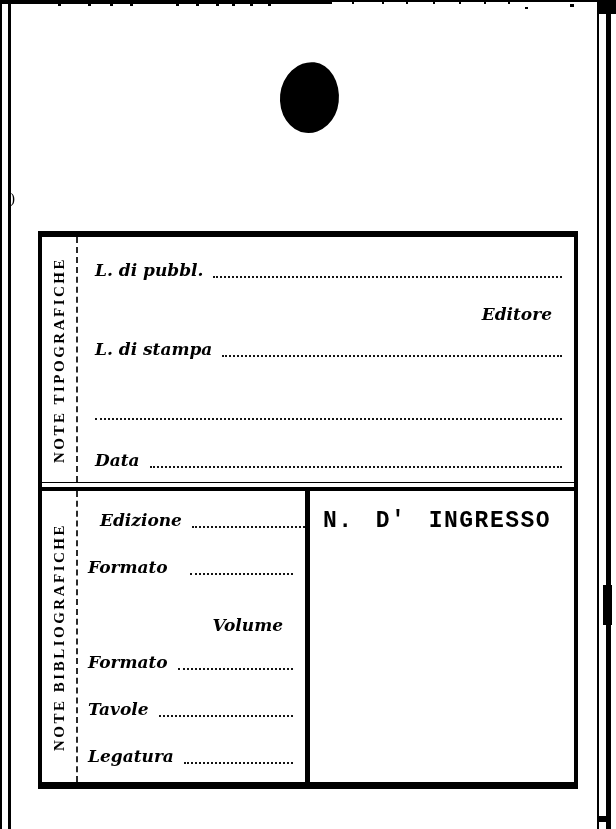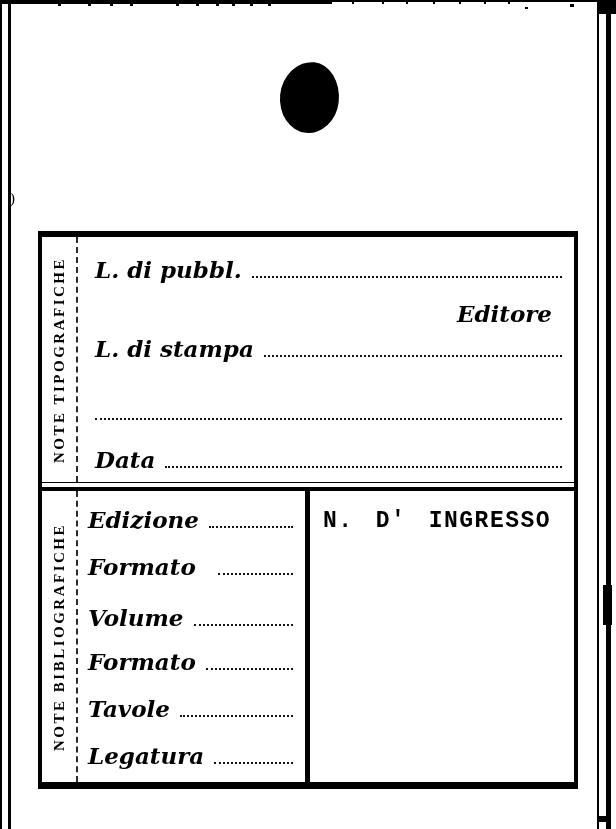--- a/index.html
+++ b/index.html
@@ -40,21 +40,21 @@
     writing-mode:vertical-rl;transform:rotate(180deg);
     font-family:"Liberation Serif", serif;font-weight:bold;
     font-size:15px;letter-spacing:2.5px;white-space:nowrap;color:#000;
   }
   
   .frow{position:absolute;height:22px;display:flex;align-items:flex-end;}
   .frow-top{left:53px;right:12px;}
   .frow-bot{left:46px;width:205px;}
   .flabel{
     font-family:"DejaVu Serif", serif;font-style:italic;font-weight:600;
-    font-size:23px;line-height:20px;white-space:nowrap;padding-right:10px;color:#000;
+    font-size:17px;line-height:20px;white-space:nowrap;padding-right:10px;color:#000;
   }
   .fdots{flex:1;border-bottom:2px dotted #141414;margin-bottom:2px;}
   
   .vdivider{position:absolute;left:263px;top:0;bottom:0;width:5px;background:#000;}
   .ingresso-panel{position:absolute;left:268px;top:0;right:0;bottom:0;}
   .ingresso{
     position:absolute;left:0;right:10px;top:17px;text-align:center;
     font-family:Liberation Mono, monospace;font-weight:bold;
     font-size:23px;letter-spacing:1.5px;word-spacing:7px;color:#000;
   }
@@ -121,29 +121,29 @@
     </div>
   </div>
 
   <div class="sep-thin"></div>
   <div class="sep-thick"></div>
 
   <div class="sec sec-bottom">
     <div class="vstrip">
       <span class="vtext">NOTE BIBLIOGRAFICHE</span>
     </div>
-    <div class="frow frow-bot" style="top:17px;">
+    <div class="frow frow-bot" style="top:17px;margin-left:12px;">
       <span class="flabel">Edizione</span>
       <span class="fdots"></span>
     </div>
     <div class="frow frow-bot" style="top:64px;gap:12px;">
       <span class="flabel">Formato</span>
       <span class="fdots"></span>
     </div>
-    <div class="frow frow-bot" style="top:115px;">
+    <div class="frow frow-bot" style="top:124px;flex-direction:column;">
       <span class="flabel">Volume</span>
       <span class="fdots"></span>
     </div>
     <div class="frow frow-bot" style="top:159px;">
       <span class="flabel">Formato</span>
       <span class="fdots"></span>
     </div>
     <div class="frow frow-bot" style="top:253px;">
       <span class="flabel">Legatura</span>
       <span class="fdots"></span>

